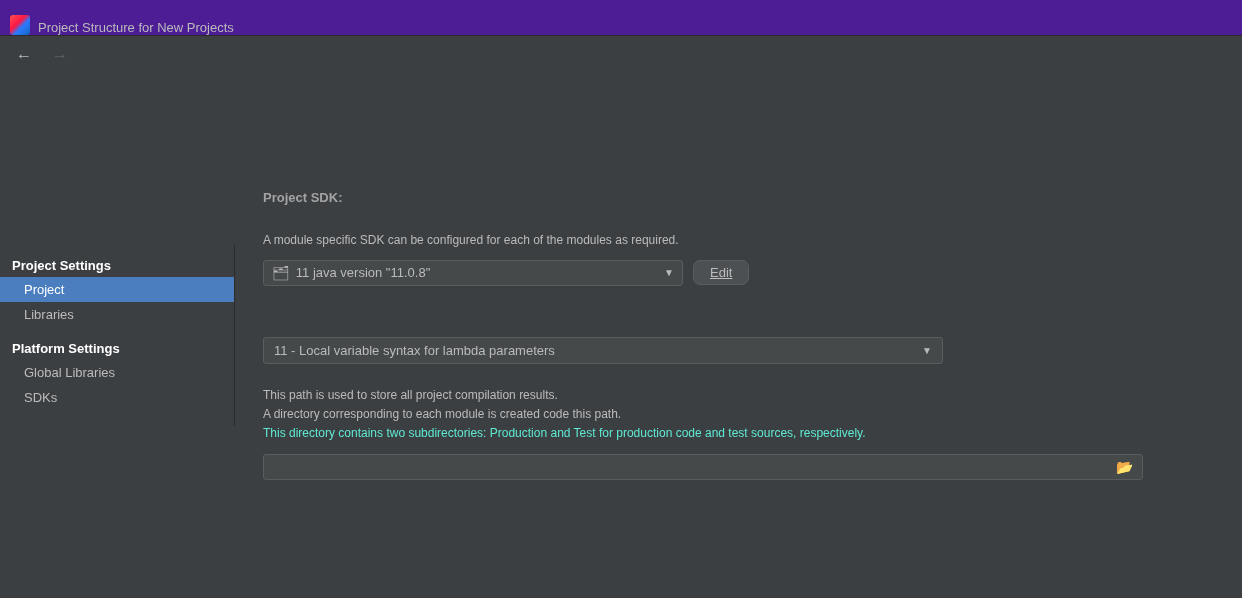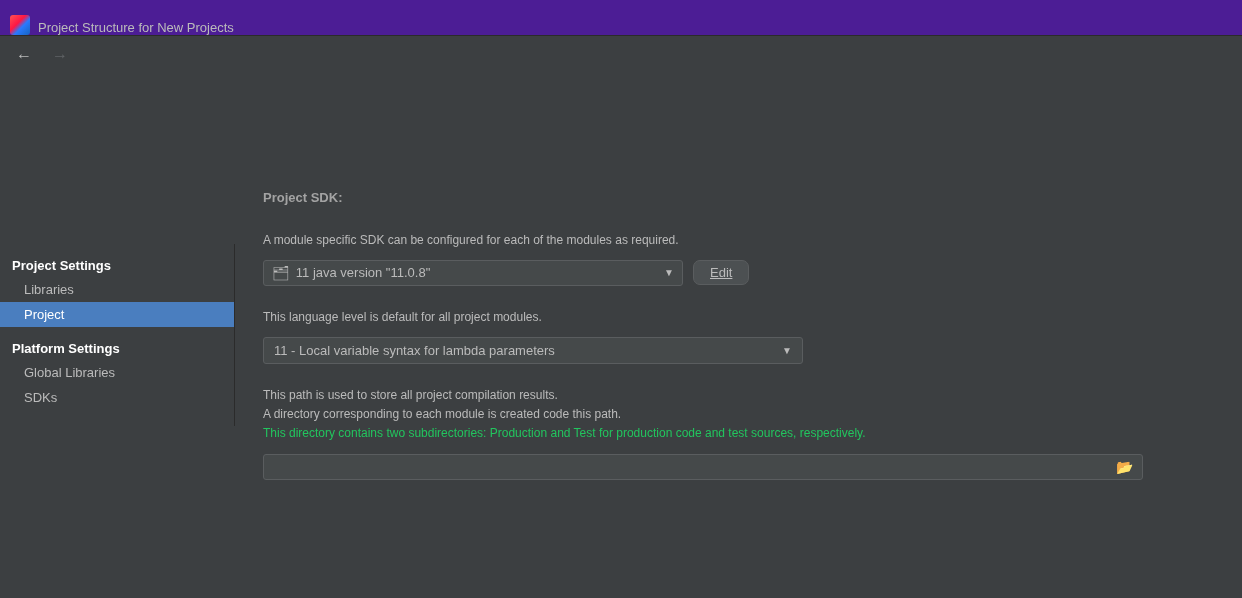--- a/index.html
+++ b/index.html
@@ -140,41 +140,41 @@
       text-decoration-color: transparent;
     }
     .edit-button span { text-decoration: underline; text-decoration-style: solid; }
     .language-dropdown {
       display: flex;
       align-items: center;
       background: #45494a;
       border: 1px solid #5a5d5f;
       border-radius: 3px;
       padding: 5px 10px;
-      width: 540px;
+      width: 680px;
       cursor: pointer;
       color: #bbbbbb;
       font-size: 13px;
       justify-content: space-between;
       margin-bottom: 22px;
     }
     .output-path-input {
       display: flex;
       align-items: center;
       background: #45494a;
       border: 1px solid #5a5d5f;
       border-radius: 3px;
       padding: 4px 8px;
       width: 880px;
       color: #bbbbbb;
       font-size: 13px;
       justify-content: space-between;
     }
     .orange-text {
-      color: #22c55e;
+      color: #5eead4;
     }
     .folder-btn-icon {
       color: #888;
       font-size: 14px;
       cursor: pointer;
     }
   </style>
 </head>
 <body>
 
@@ -185,25 +185,25 @@
 
 <div class="nav-bar">
   <span class="nav-arrow">←</span>
   <span class="nav-arrow disabled">→</span>
 </div>
 
 <div class="main-layout">
 
   <div class="sidebar">
     <div class="sidebar-section-header">Project Settings</div>
+    <div class="sidebar-item active">
+      <span>Project</span>
+    </div>
     <div class="sidebar-item">
       <span>Libraries</span>
-    </div>
-    <div class="sidebar-item active">
-      <span>Project</span>
     </div>
     <div class="sidebar-divider"></div>
     <div class="sidebar-section-header">Platform Settings</div>
     <div class="sidebar-item">
       <span>Global Libraries</span>
     </div>
     <div class="sidebar-item">
       <span>SDKs</span>
     </div>
     <div class="sidebar-divider"></div>
@@ -226,21 +226,21 @@
           <span class="dropdown-arrow">▼</span>
         </div>
         <button class="edit-button">
           <span>Edit</span>
         </button>
       </div>
     </div>
 
     <div>
       <div class="section-desc">
-        <span>This language level is default for all project modules.</span><br>
+        <br>
       </div>
       <div class="language-dropdown">
         <span>11 - Local variable syntax for lambda parameters</span>
         <span class="dropdown-arrow">▼</span>
       </div>
     </div>
 
     <div>
       <div class="section-desc">
         <span>This path is used to store all project compilation results.</span><br>

